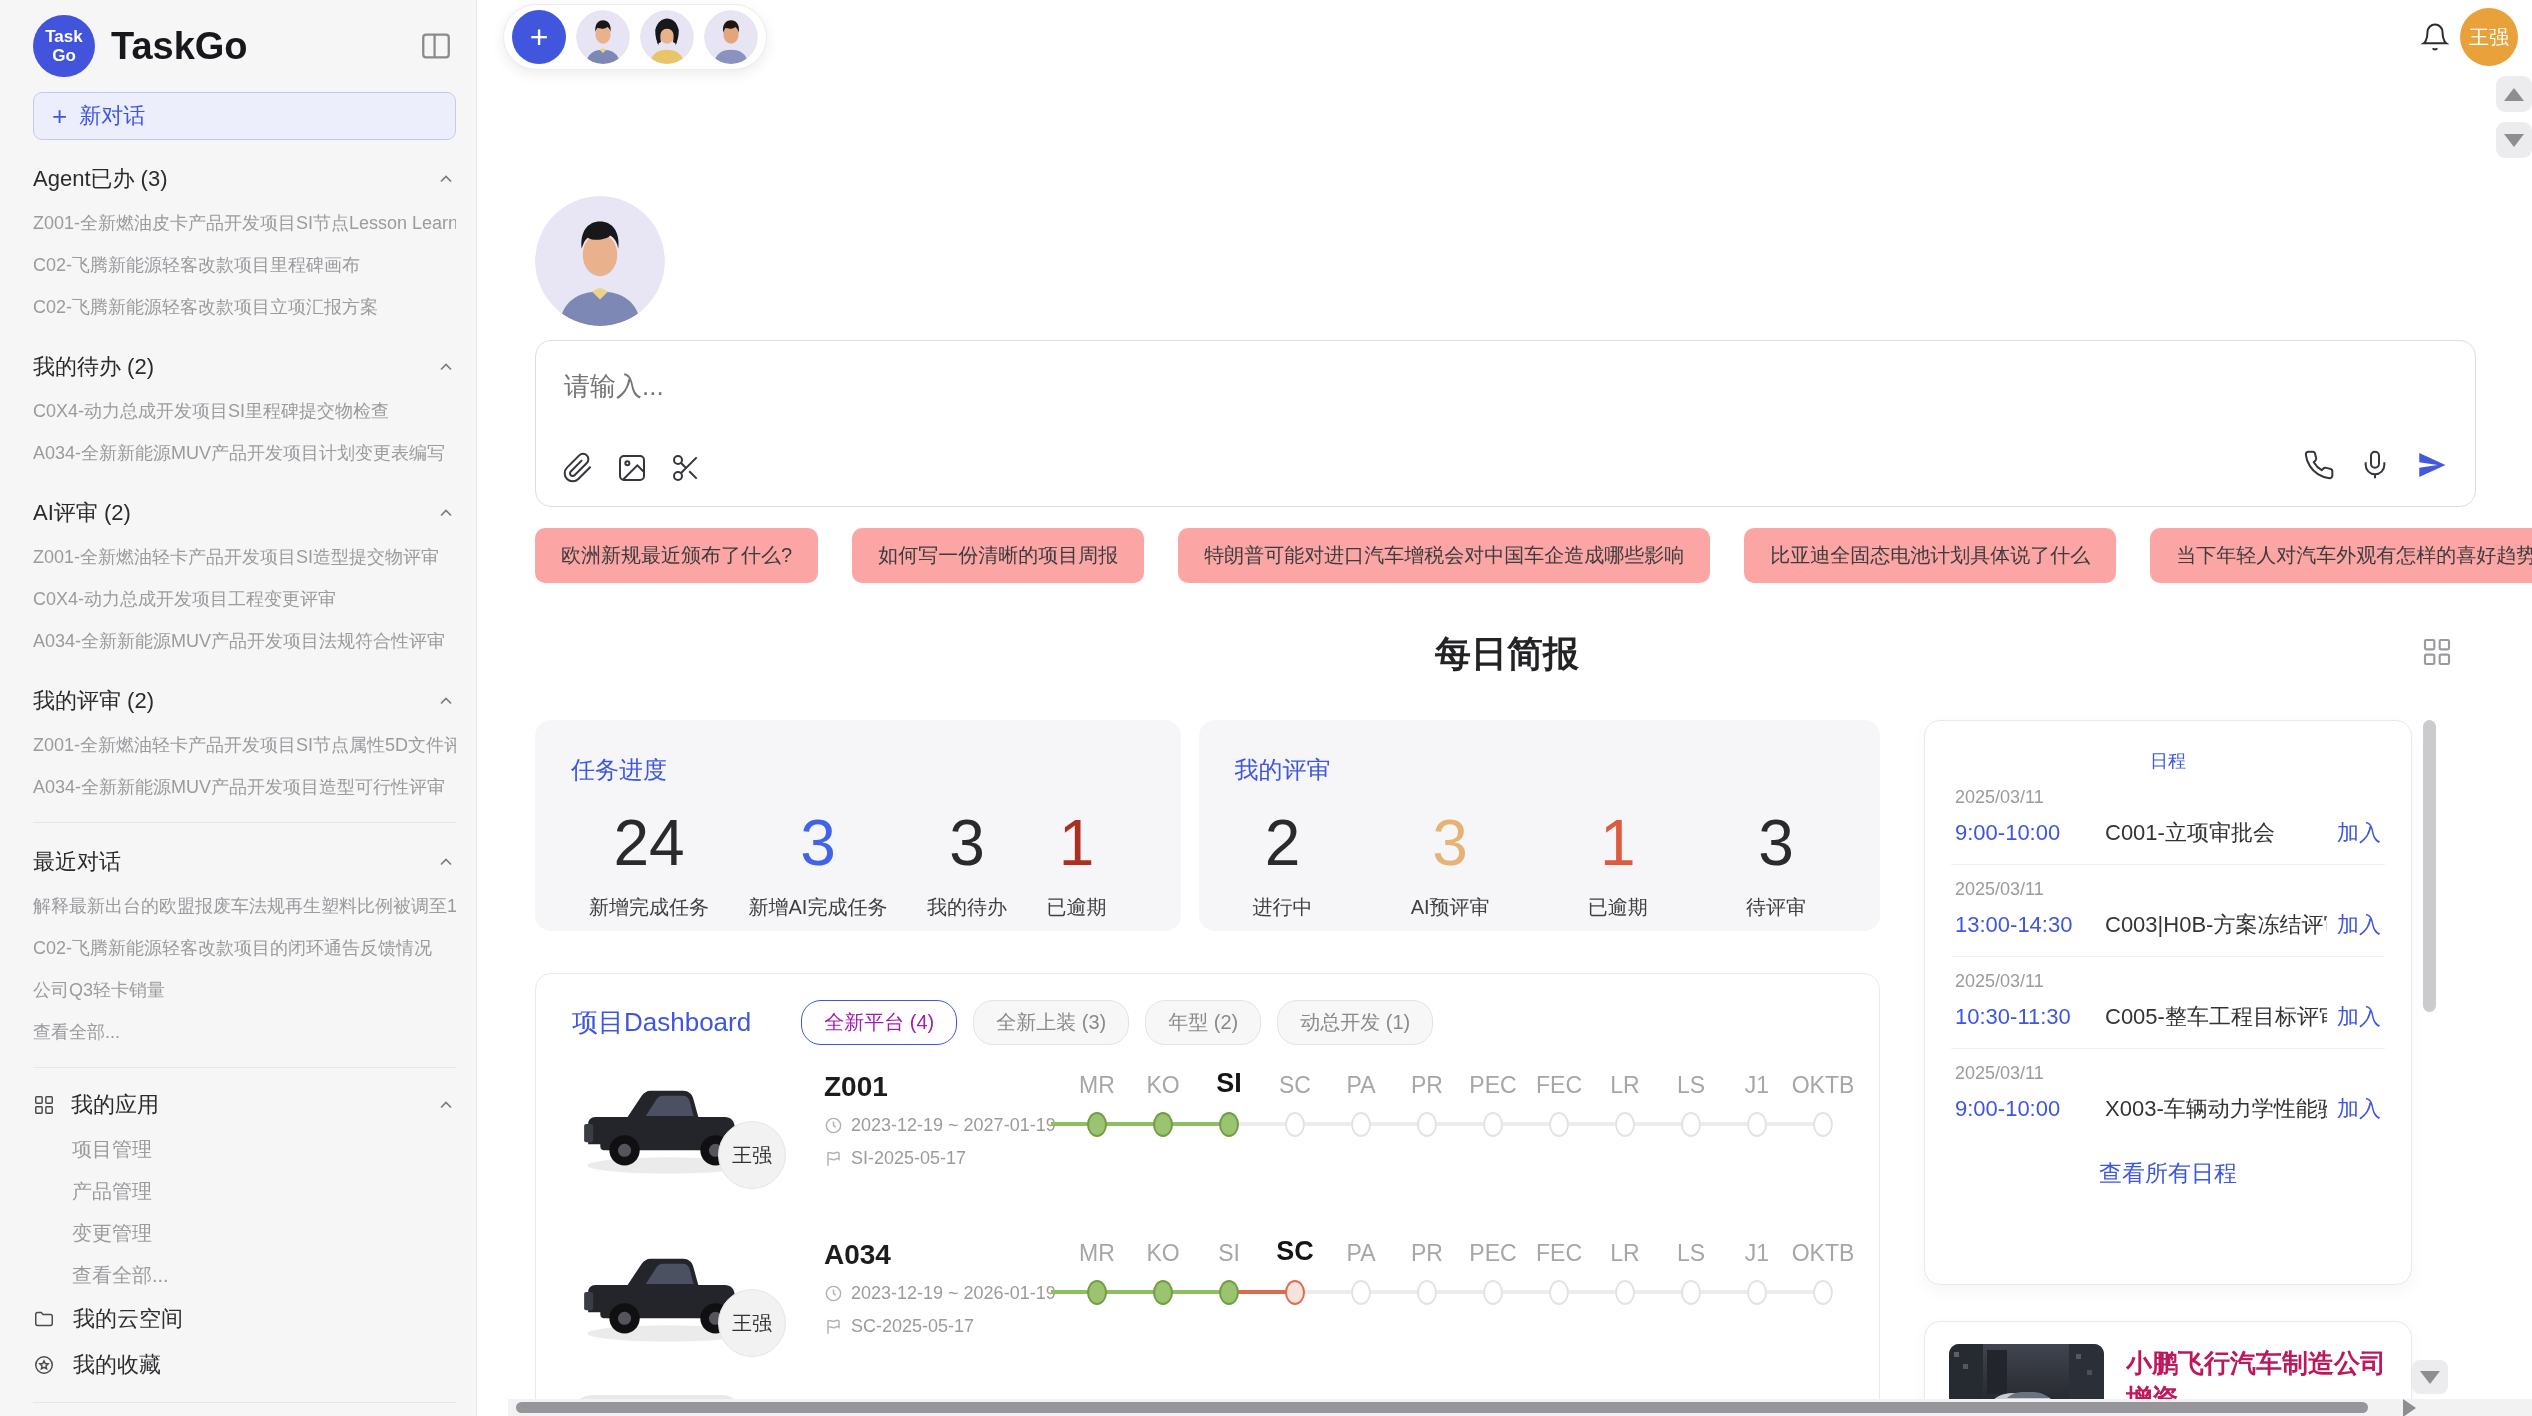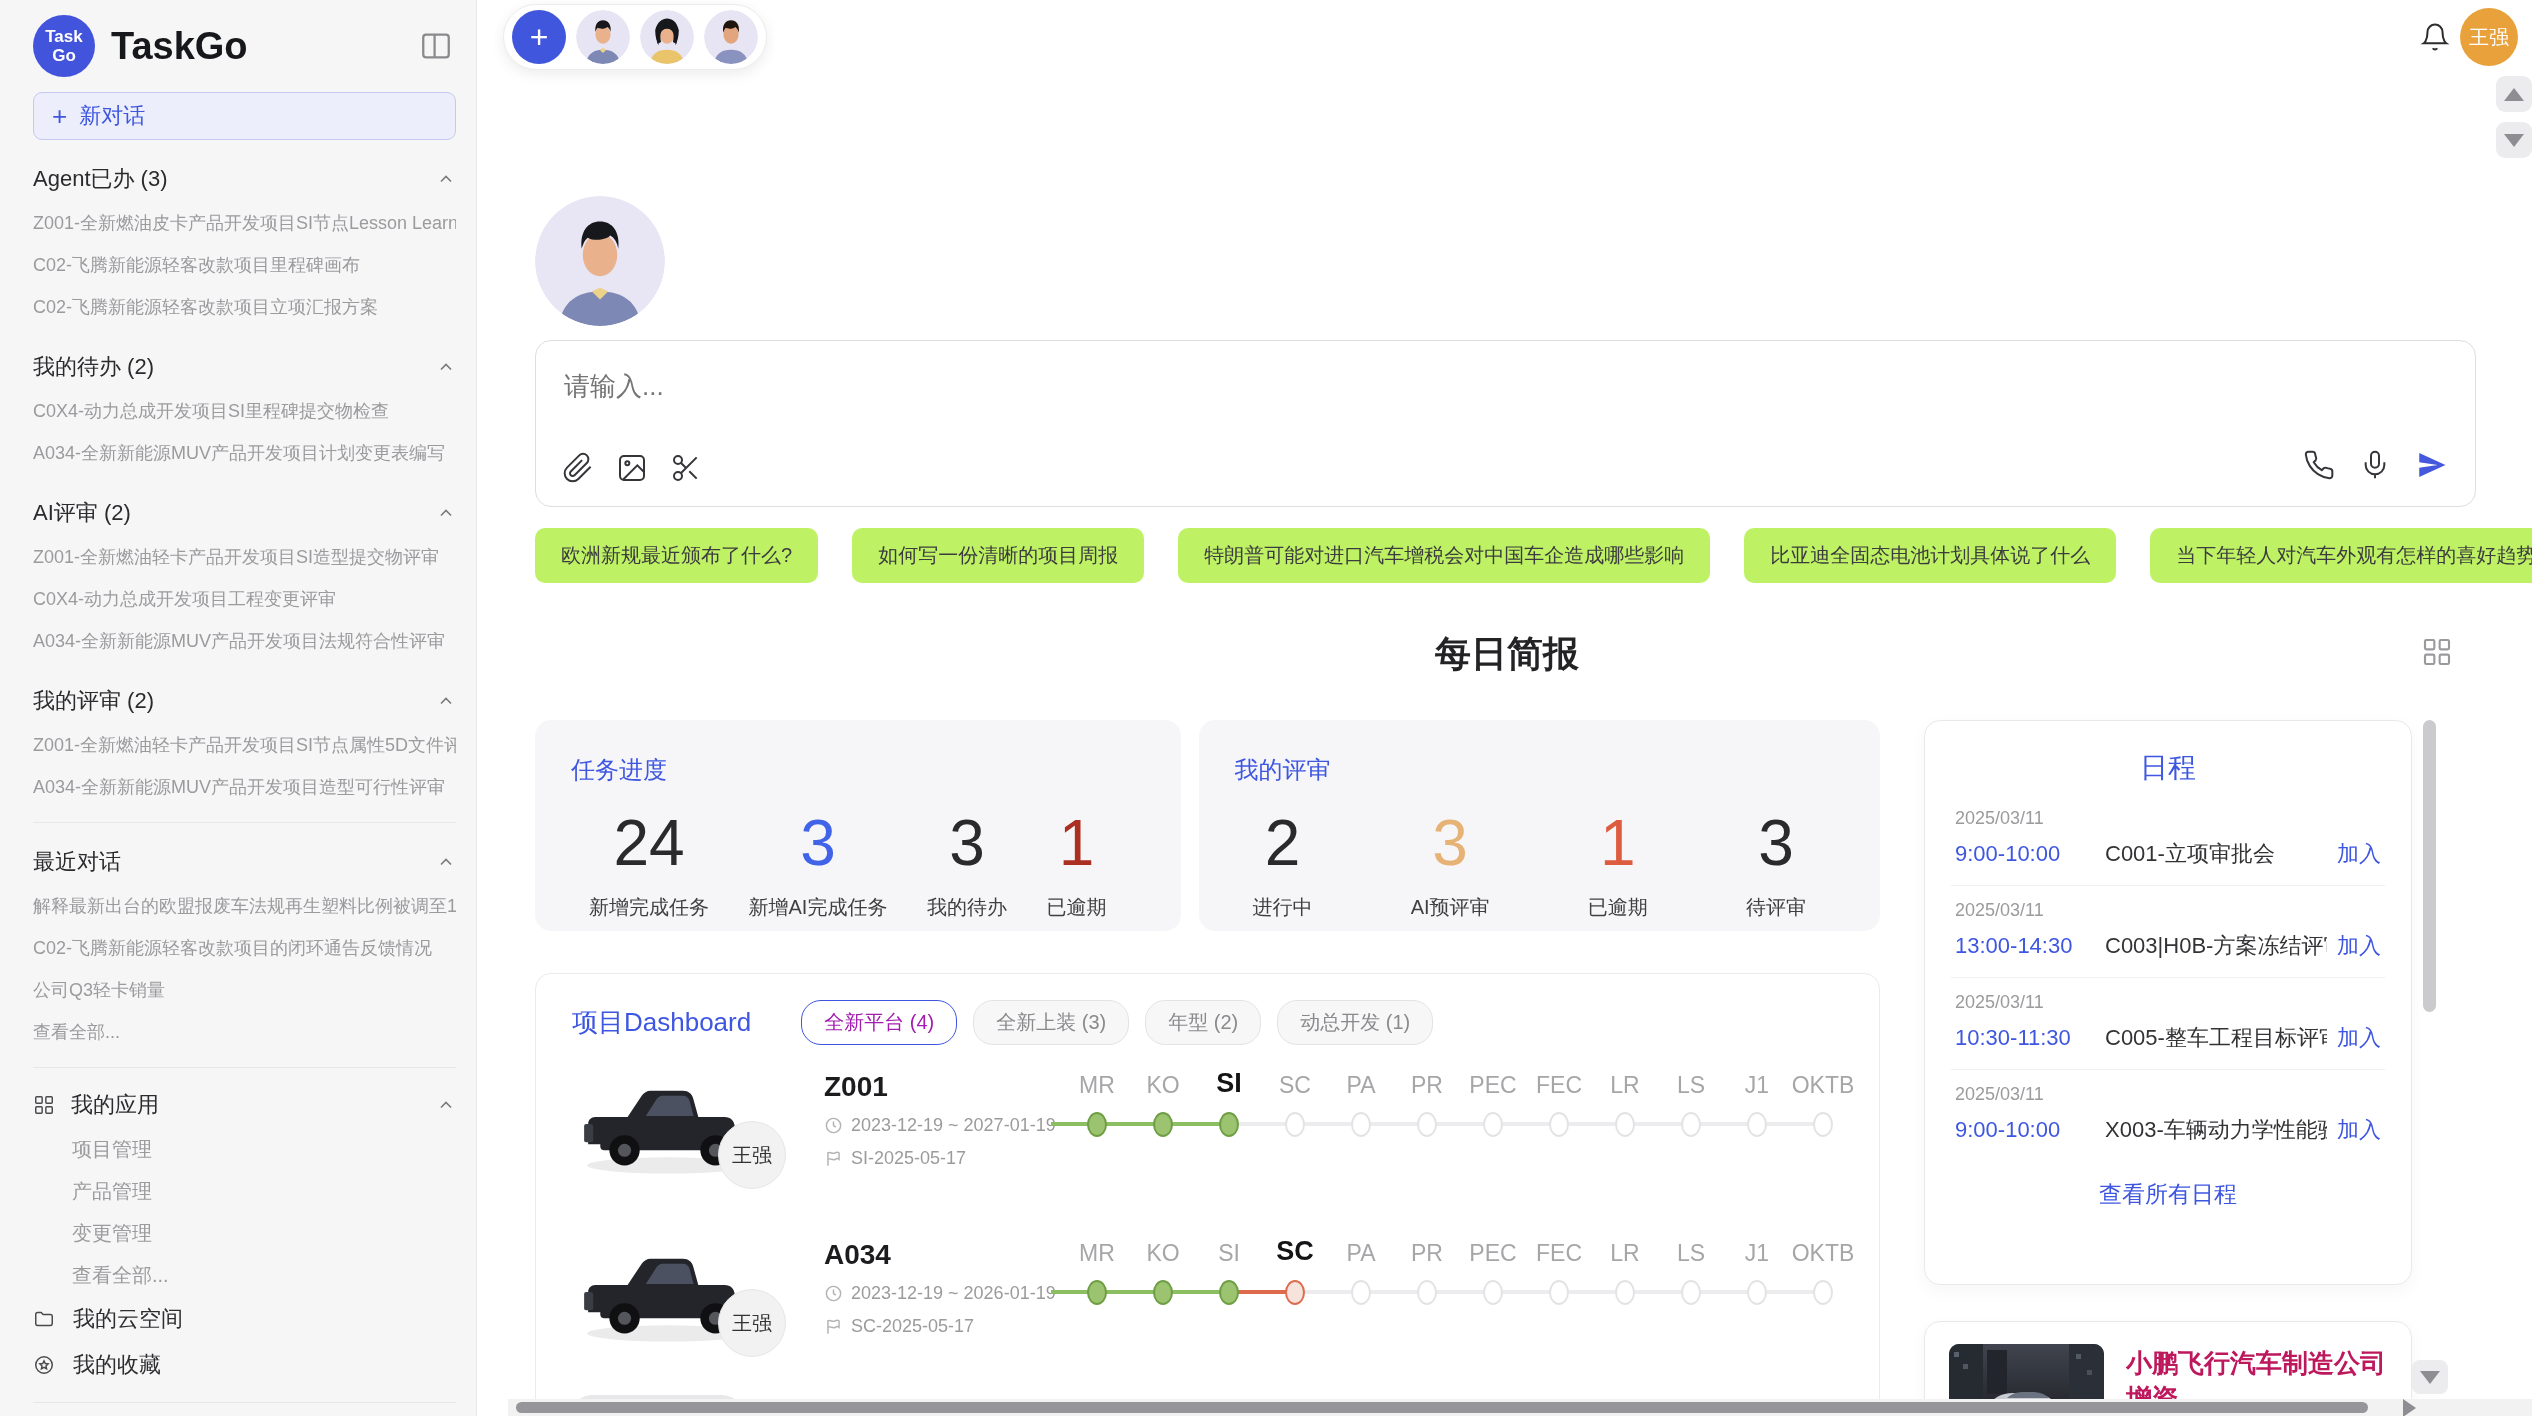--- a/index.html
+++ b/index.html
@@ -36,21 +36,21 @@
   .hero-avatar { width:130px; height:130px; border-radius:50%; overflow:hidden; flex-shrink:0; }
   .greeting { font-size:46px; font-weight:700; color:#3e56e0; letter-spacing:1px; }
 
   .composer { position:absolute; left:58px; top:340px; width:1941px; height:167px; border:1px solid #dededf; border-radius:16px; background:#fff; }
   .composer-input { margin:30px 0 0 28px; font-size:26px; color:#b8b8bb; border:none; outline:none; width:900px; background:transparent; font-family:inherit; }
   .composer-left-icons { position:absolute; left:26px; bottom:22px; display:flex; gap:22px; }
   .composer-right-icons { position:absolute; right:26px; bottom:24px; display:flex; gap:24px; align-items:center; }
   .comp-icon { cursor:pointer; display:flex; }
 
   .chips { position:absolute; left:58px; top:528px; width:1944px; display:flex; gap:34px; }
-  .chip { background:#bef264; border-radius:10px; padding:14px 26px; font-size:20px; color:#3c3c3e; white-space:nowrap; cursor:pointer; }
+  .chip { background:#fca5a5; border-radius:10px; padding:14px 26px; font-size:20px; color:#3c3c3e; white-space:nowrap; cursor:pointer; }
 
   .brief-row { position:absolute; left:58px; top:630px; width:1944px; height:48px; }
   .brief-title { text-align:center; font-size:36px; font-weight:700; color:#232326; line-height:48px; }
   .brief-grid-btn { position:absolute; right:26px; top:6px; cursor:pointer; }
 
   .columns { position:absolute; left:58px; top:720px; width:1944px; display:flex; gap:44px; align-items:flex-start; }
   .left-col { width:1345px; }
   .right-col { width:488px; }
 
   .stats-row { display:flex; gap:18px; margin-bottom:42px; }
@@ -81,21 +81,21 @@
   .ms-label.current { color:#141416; font-weight:700; font-size:27px; }
   .ms-dotrow { position:relative; width:100%; height:34px; display:flex; justify-content:center; align-items:center; }
   .ms-line { position:absolute; top:50%; transform:translateY(-50%); height:4px; right:50%; width:66px; z-index:0; }
   .ms-line.stub { width:46px; }
   .ms-dot { position:relative; z-index:1; width:20px; height:25px; border-radius:50%; background:#fff; border:2px solid #e3e3e5; }
   .ms-dot.done { background:#9cc36f; border-color:#6f9e45; }
   .ms-dot.overdue { background:#f6e3dc; border-color:#de6c4f; }
   .row3-sliver { margin:4px 0 0 36px; width:170px; height:40px; background:#dcdcde; border-radius:20px 20px 0 0; opacity:.65; }
 
   .sched-card { width:488px; height:565px; background:#fff; border:1px solid #e9e9ec; border-radius:16px; box-shadow:0 6px 18px rgba(0,0,0,.04); padding:28px 26px 0; margin-bottom:36px; }
-  .sched-title { text-align:center; font-size:28px; color:#3e56e0; margin-bottom:7px; }
+  .sched-title { text-align:center; font-size:18px; color:#3e56e0; margin-bottom:0; }
   .event { padding:14px 4px 16px; border-bottom:1px solid #f0f0f2; }
   .event:last-of-type { border-bottom:none; }
   .event-date { font-size:18px; color:#9b9b9e; }
   .event-main { display:flex; align-items:center; margin-top:10px; }
   .event-time { font-size:22px; color:#3e56e0; width:150px; flex-shrink:0; }
   .event-name { font-size:22px; color:#333336; flex:1; white-space:nowrap; overflow:hidden; }
   .event-join { font-size:22px; color:#3e56e0; cursor:pointer; margin-left:10px; }
   .sched-viewall { text-align:center; font-size:23px; color:#3e56e0; padding:18px 0; cursor:pointer; }
 
   .news-card { width:488px; height:200px; background:#fff; border:1px solid #e9e9ec; border-radius:16px; box-shadow:0 6px 18px rgba(0,0,0,.04); padding:22px 24px; display:flex; gap:22px; }

